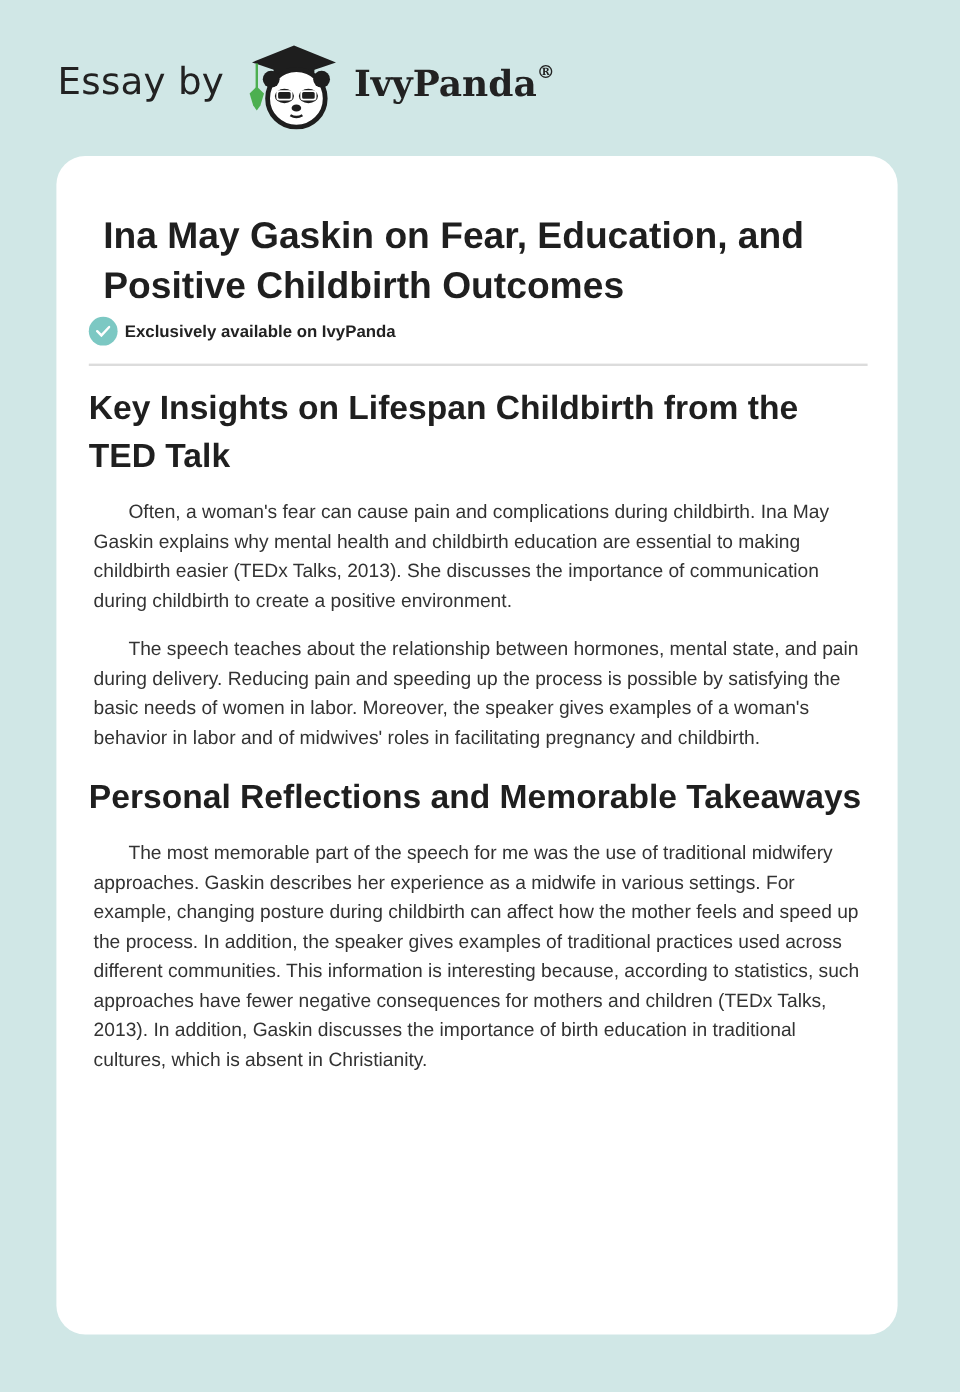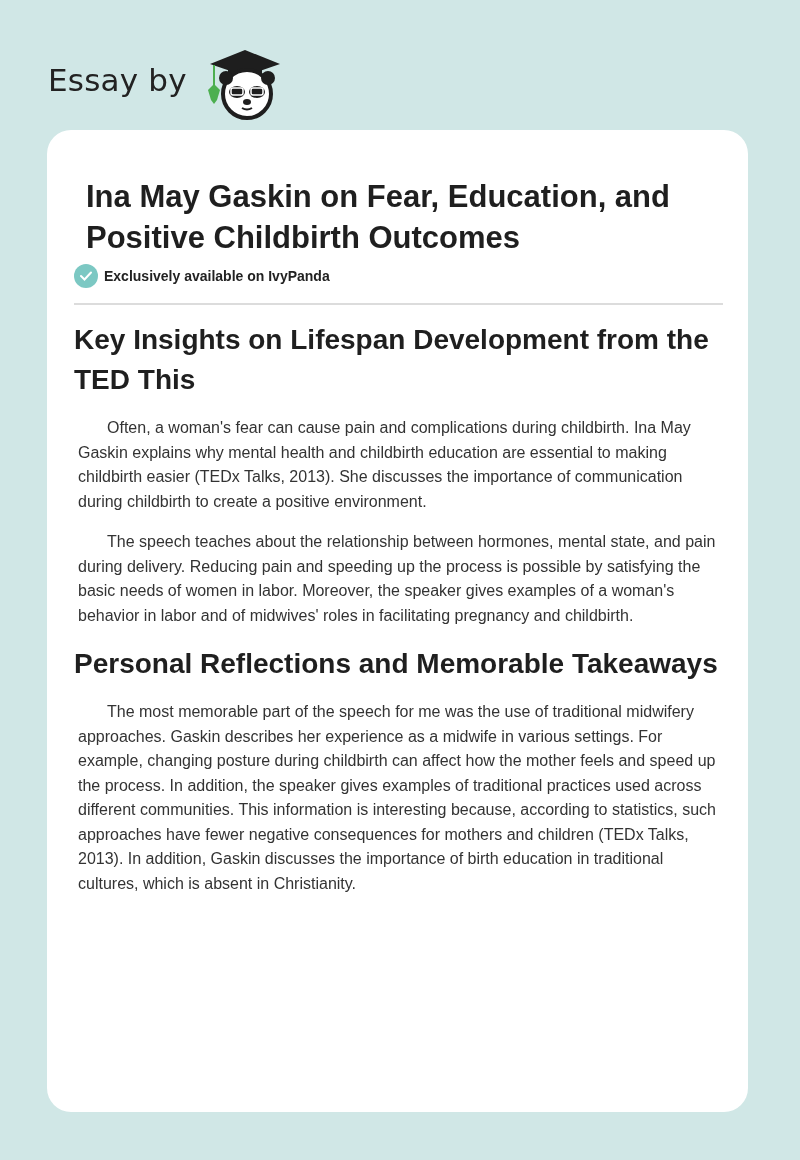--- a/index.html
+++ b/index.html
@@ -5,21 +5,21 @@
     html, body { margin: 0; padding: 0; }
     body {
       width: 800px; height: 1160px;
       background: #d0e7e6;
       font-family: "Liberation Sans", sans-serif;
       color: #1f1f1f;
       position: relative;
       overflow: hidden;
     }
     .header {
-      position: absolute; left: 0; top: 12px; width: 648px; height: 130px;
+      position: absolute; left: 0; top: 0; width: 648px; height: 130px;
     }
     .essay-by {
       position: absolute; left: 48px; top: 50px;
       font-family: "DejaVu Sans", sans-serif;
       font-size: 31px; color: #222; letter-spacing: 0.2px;
     }
     .logo-icon {
       position: absolute; left: 200px; top: 36px; width: 90px; height: 72px;
     }
     .brand {
@@ -70,37 +70,38 @@
       <circle cx="26" cy="30" r="7" fill="#1e1e1e"></circle>
       <circle cx="68" cy="30" r="7" fill="#1e1e1e"></circle>
       <ellipse cx="37" cy="44" rx="8" ry="6" fill="#1e1e1e"></ellipse>
       <ellipse cx="57" cy="44" rx="8" ry="6" fill="#1e1e1e"></ellipse>
       <rect x="31" y="40" width="12" height="7" rx="2" fill="none" stroke="#fff" stroke-width="1.5"></rect>
       <rect x="51" y="40" width="12" height="7" rx="2" fill="none" stroke="#fff" stroke-width="1.5"></rect>
       <ellipse cx="47" cy="54" rx="4" ry="3" fill="#1e1e1e"></ellipse>
       <path d="M42,60 Q47,63 52,60" stroke="#1e1e1e" stroke-width="2" fill="none"></path>
     </svg>
   </div>
+  <span class="brand"><span>IvyPanda</span><sup>®</sup></span>
 </div>
 
 <div class="card">
   <h1 class="title">Ina May Gaskin on Fear, Education, and Positive Childbirth Outcomes</h1>
   <div class="exclusive">
     <span class="check">
       <svg width="12" height="10" viewBox="0 0 12 10">
           <path d="M1,5 L4.5,8.5 L11,1.5" stroke="#fff" stroke-width="2" fill="none" stroke-linecap="round"></path>
         </svg>
     </span>
     <span class="exclusive-text">Exclusively available on IvyPanda</span>
   </div>
   <div class="divider"></div>
 
   <div class="content">
     <section>
-      <h2>Key Insights on Lifespan Development from the TED This</h2>
+      <h2>Key Insights on Lifespan Childbirth from the TED Talk</h2>
       <p>Often, a woman's fear can cause pain and complications during childbirth. Ina May Gaskin explains why mental health and childbirth education are essential to making childbirth easier (TEDx Talks, 2013). She discusses the importance of communication during childbirth to create a positive environment.</p>
       <p>The speech teaches about the relationship between hormones, mental state, and pain during delivery. Reducing pain and speeding up the process is possible by satisfying the basic needs of women in labor. Moreover, the speaker gives examples of a woman's behavior in labor and of midwives' roles in facilitating pregnancy and childbirth.</p>
     </section>
     <section>
       <h2>Personal Reflections and Memorable Takeaways</h2>
       <p>The most memorable part of the speech for me was the use of traditional midwifery approaches. Gaskin describes her experience as a midwife in various settings. For example, changing posture during childbirth can affect how the mother feels and speed up the process. In addition, the speaker gives examples of traditional practices used across different communities. This information is interesting because, according to statistics, such approaches have fewer negative consequences for mothers and children (TEDx Talks, 2013). In addition, Gaskin discusses the importance of birth education in traditional cultures, which is absent in Christianity.</p>
     </section>
   </div>
 </div>
 

